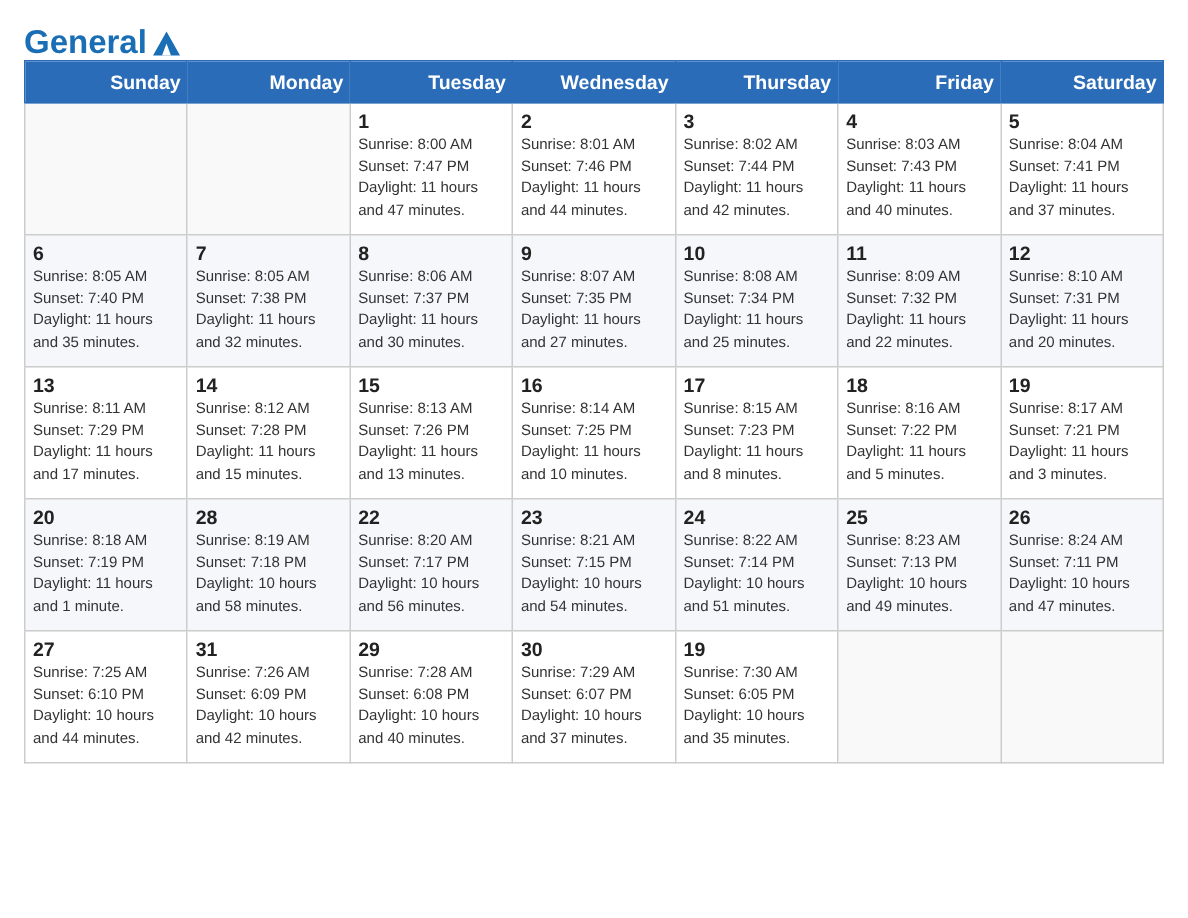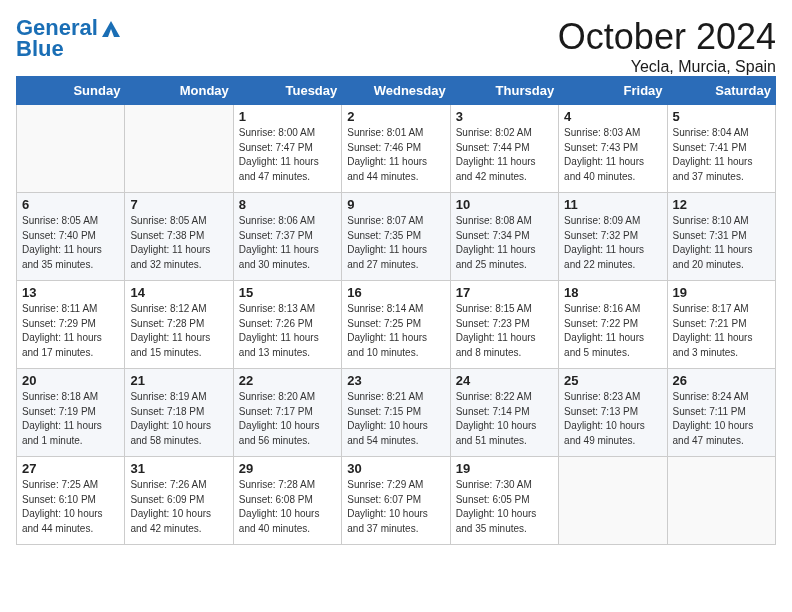--- a/index.html
+++ b/index.html
@@ -82,26 +82,21 @@
 
 <div class="header">
   <div class="logo">
     <div>
       <div style="font-size:22px;font-weight:bold;line-height:1.1;">
         <span style="color:#1a6eb5;">General</span><svg style="display:inline;vertical-align:middle;margin-left:2px;" width="22" height="20" viewBox="0 0 22 20">
             <polygon points="2,18 11,2 20,18" fill="#1a6eb5"></polygon>
             <polygon points="8,18 14,18 11,10" fill="#fff"></polygon>
           </svg>
       </div>
-      <div style="font-size:22px;font-weight:bold;color:#1a6eb5;margin-top:-4px;">Blue</div>
     </div>
-  </div>
-  <div class="title-block">
-    <div class="month-title">October 2024</div>
-    <div class="location-title">Yecla, Murcia, Spain</div>
   </div>
 </div>
 
 <table>
   <thead>
     <tr>
     <th>Sunday</th>
         <th>Monday</th>
         <th>Tuesday</th>
         <th>Wednesday</th>
@@ -194,21 +189,21 @@
           <span class="day-num">19</span>
           <div class="day-info">Sunrise: 8:17 AM<br>Sunset: 7:21 PM<br>Daylight: 11 hours and 3 minutes.</div>
         </td>
       </tr>
       <tr>
         <td>
           <span class="day-num">20</span>
           <div class="day-info">Sunrise: 8:18 AM<br>Sunset: 7:19 PM<br>Daylight: 11 hours and 1 minute.</div>
         </td>
         <td>
-          <span class="day-num">21</span>
+          <span class="day-num">28</span>
           <div class="day-info">Sunrise: 8:19 AM<br>Sunset: 7:18 PM<br>Daylight: 10 hours and 58 minutes.</div>
         </td>
         <td>
           <span class="day-num">22</span>
           <div class="day-info">Sunrise: 8:20 AM<br>Sunset: 7:17 PM<br>Daylight: 10 hours and 56 minutes.</div>
         </td>
         <td>
           <span class="day-num">23</span>
           <div class="day-info">Sunrise: 8:21 AM<br>Sunset: 7:15 PM<br>Daylight: 10 hours and 54 minutes.</div>
         </td>

